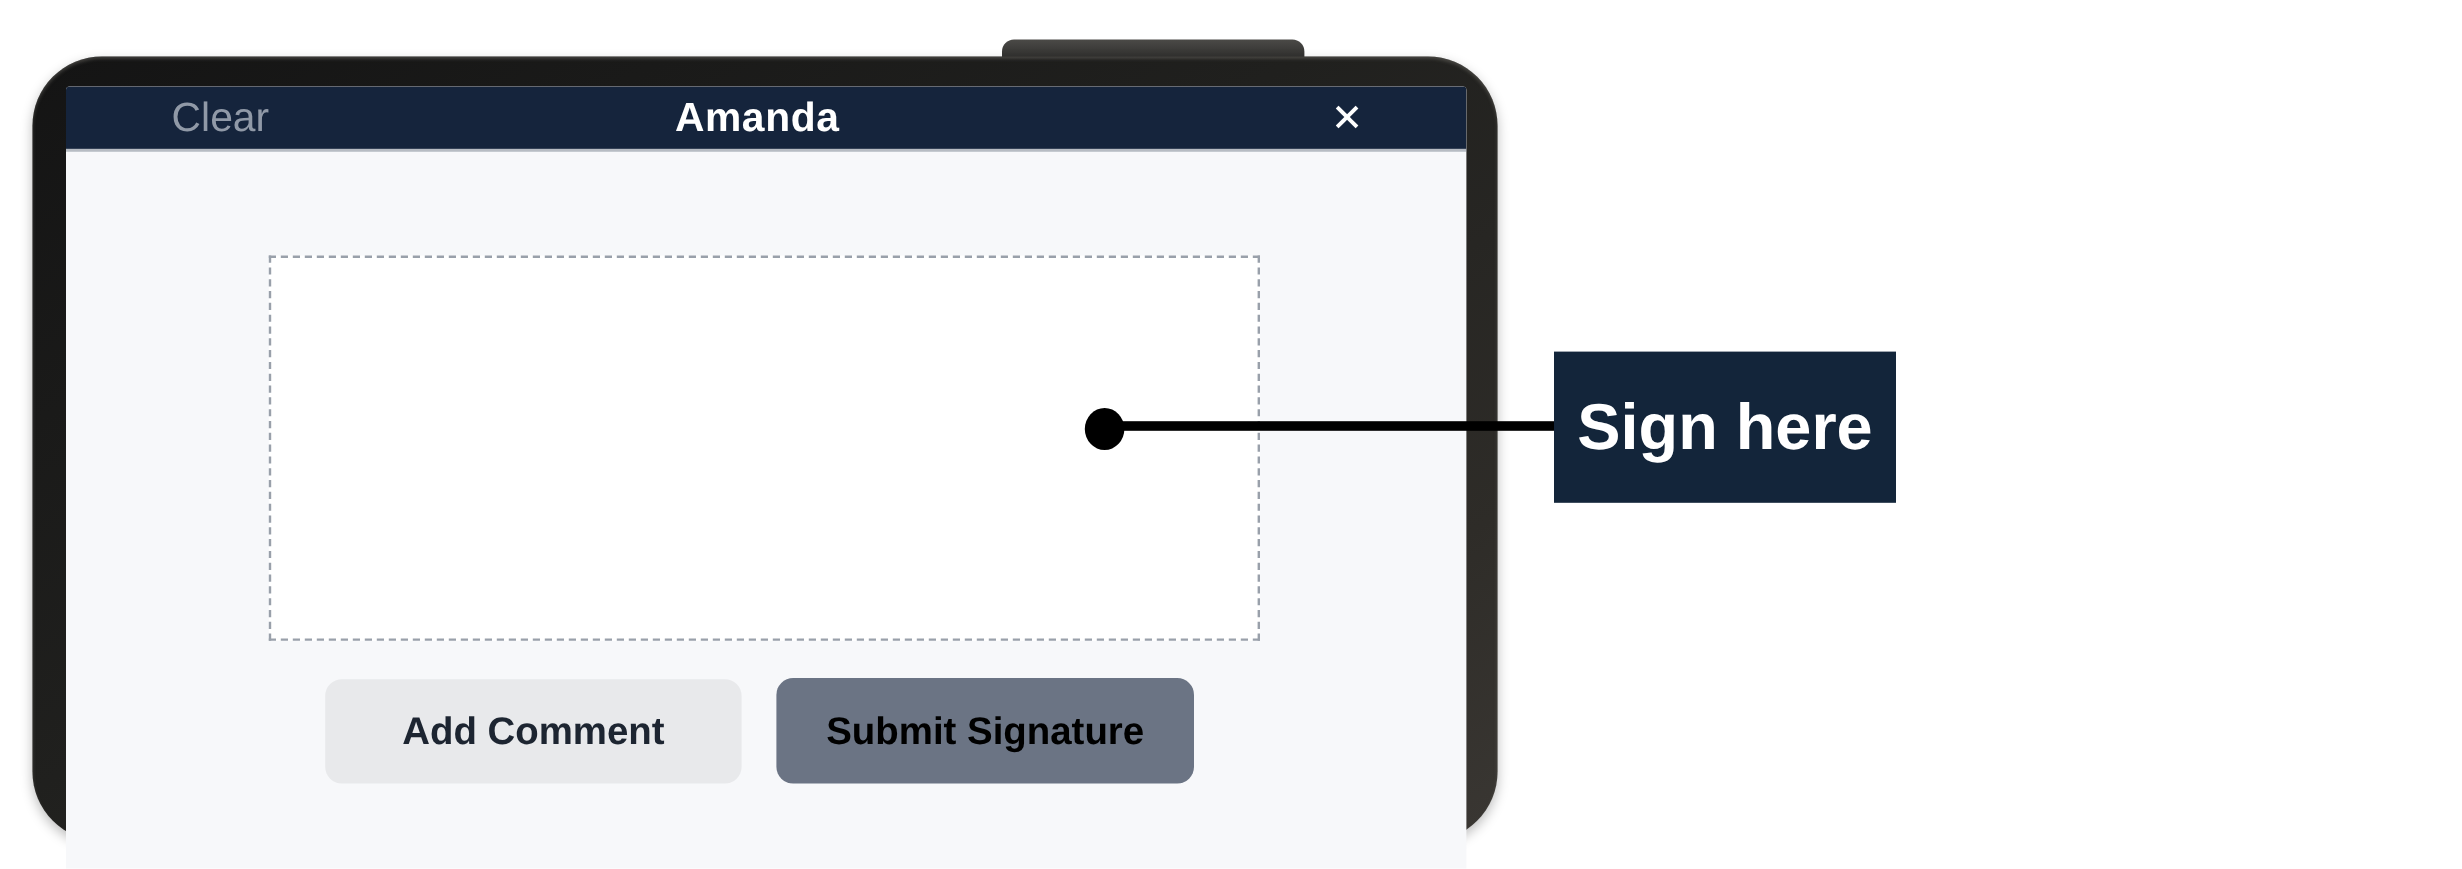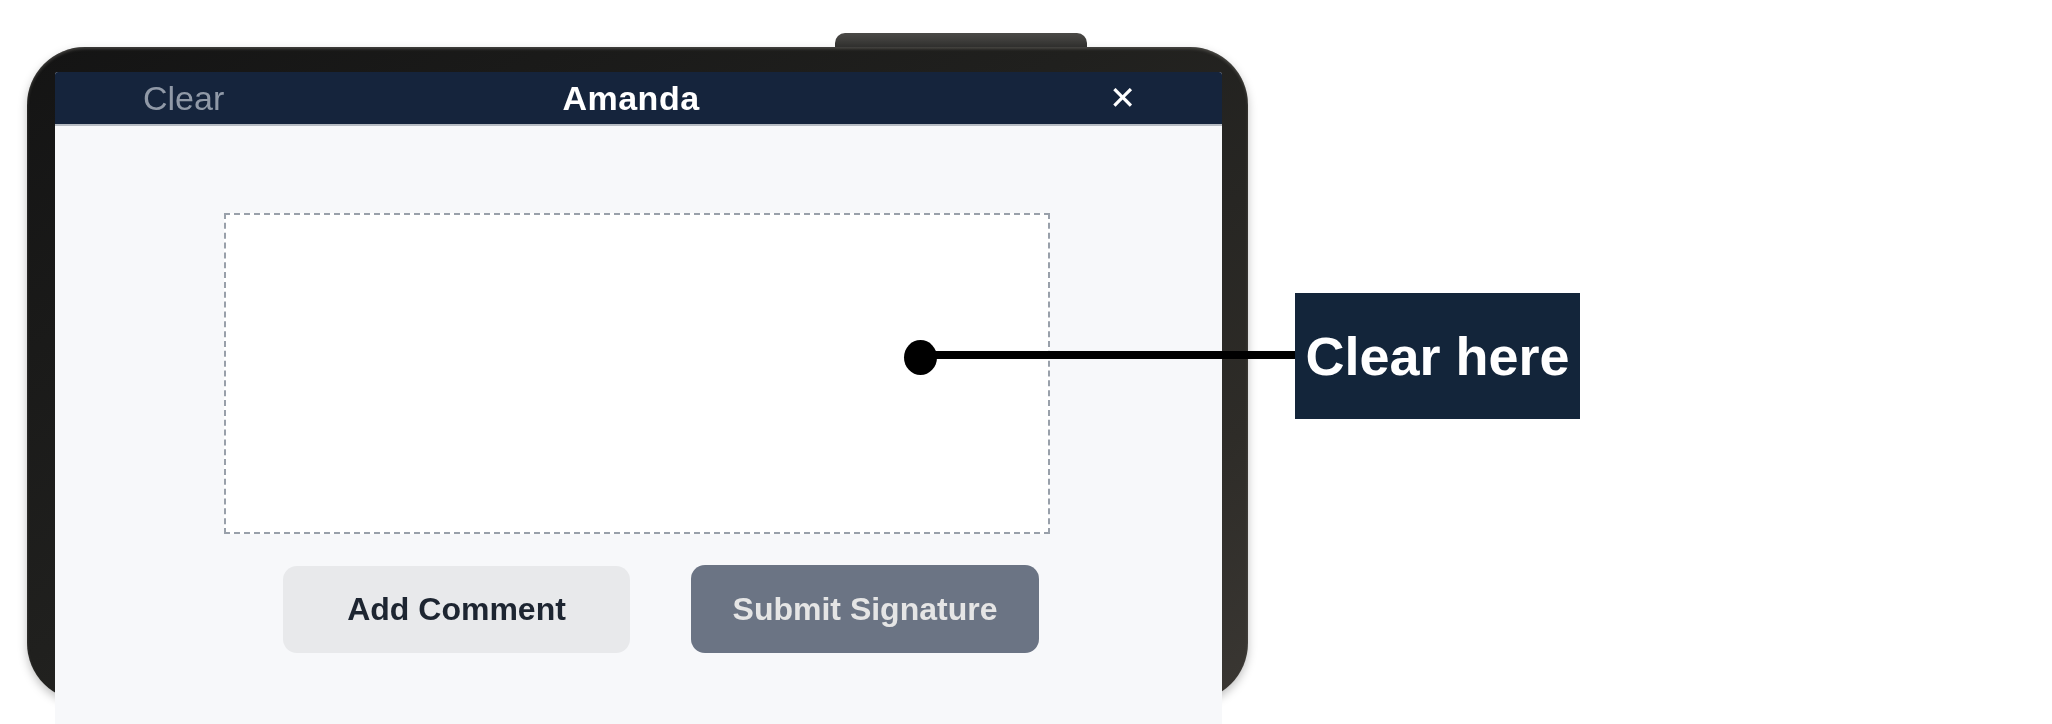--- a/index.html
+++ b/index.html
@@ -119,31 +119,30 @@
     position: absolute;
     display: flex;
     align-items: center;
     justify-content: center;
     font-size: 32px;
     font-weight: bold;
     border-radius: 14px;
     cursor: pointer;
   }
   .btn-add-comment {
-    left: 228px; top: 494px;
+    left: 216px; top: 494px;
     width: 347px; height: 87px;
     background: #e8e9eb;
     color: #1d2531;
   }
   .btn-submit {
     left: 592px; top: 493px;
     width: 348px; height: 88px;
     background: #6b7484;
-    color: #e5e5e5;
-    margin-left: 44px;
+    color: #000000;
   }
 
   
   .callout-dot {
     position: absolute;
     left: 904px; top: 340px;
     width: 33px; height: 35px;
     background: #000000;
     border-radius: 50%;
     z-index: 5;
@@ -192,15 +191,15 @@
     <div class="signature-pad"></div>
 
     <div class="btn btn-add-comment">Add Comment</div>
 
     <div class="btn btn-submit">Submit Signature</div>
 
   </div>
 
   <div class="callout-dot"></div>
   <div class="callout-line"></div>
-  <div class="callout-label">Clear here</div>
+  <div class="callout-label">Sign here</div>
 
 </div>
 
 </body></html>

